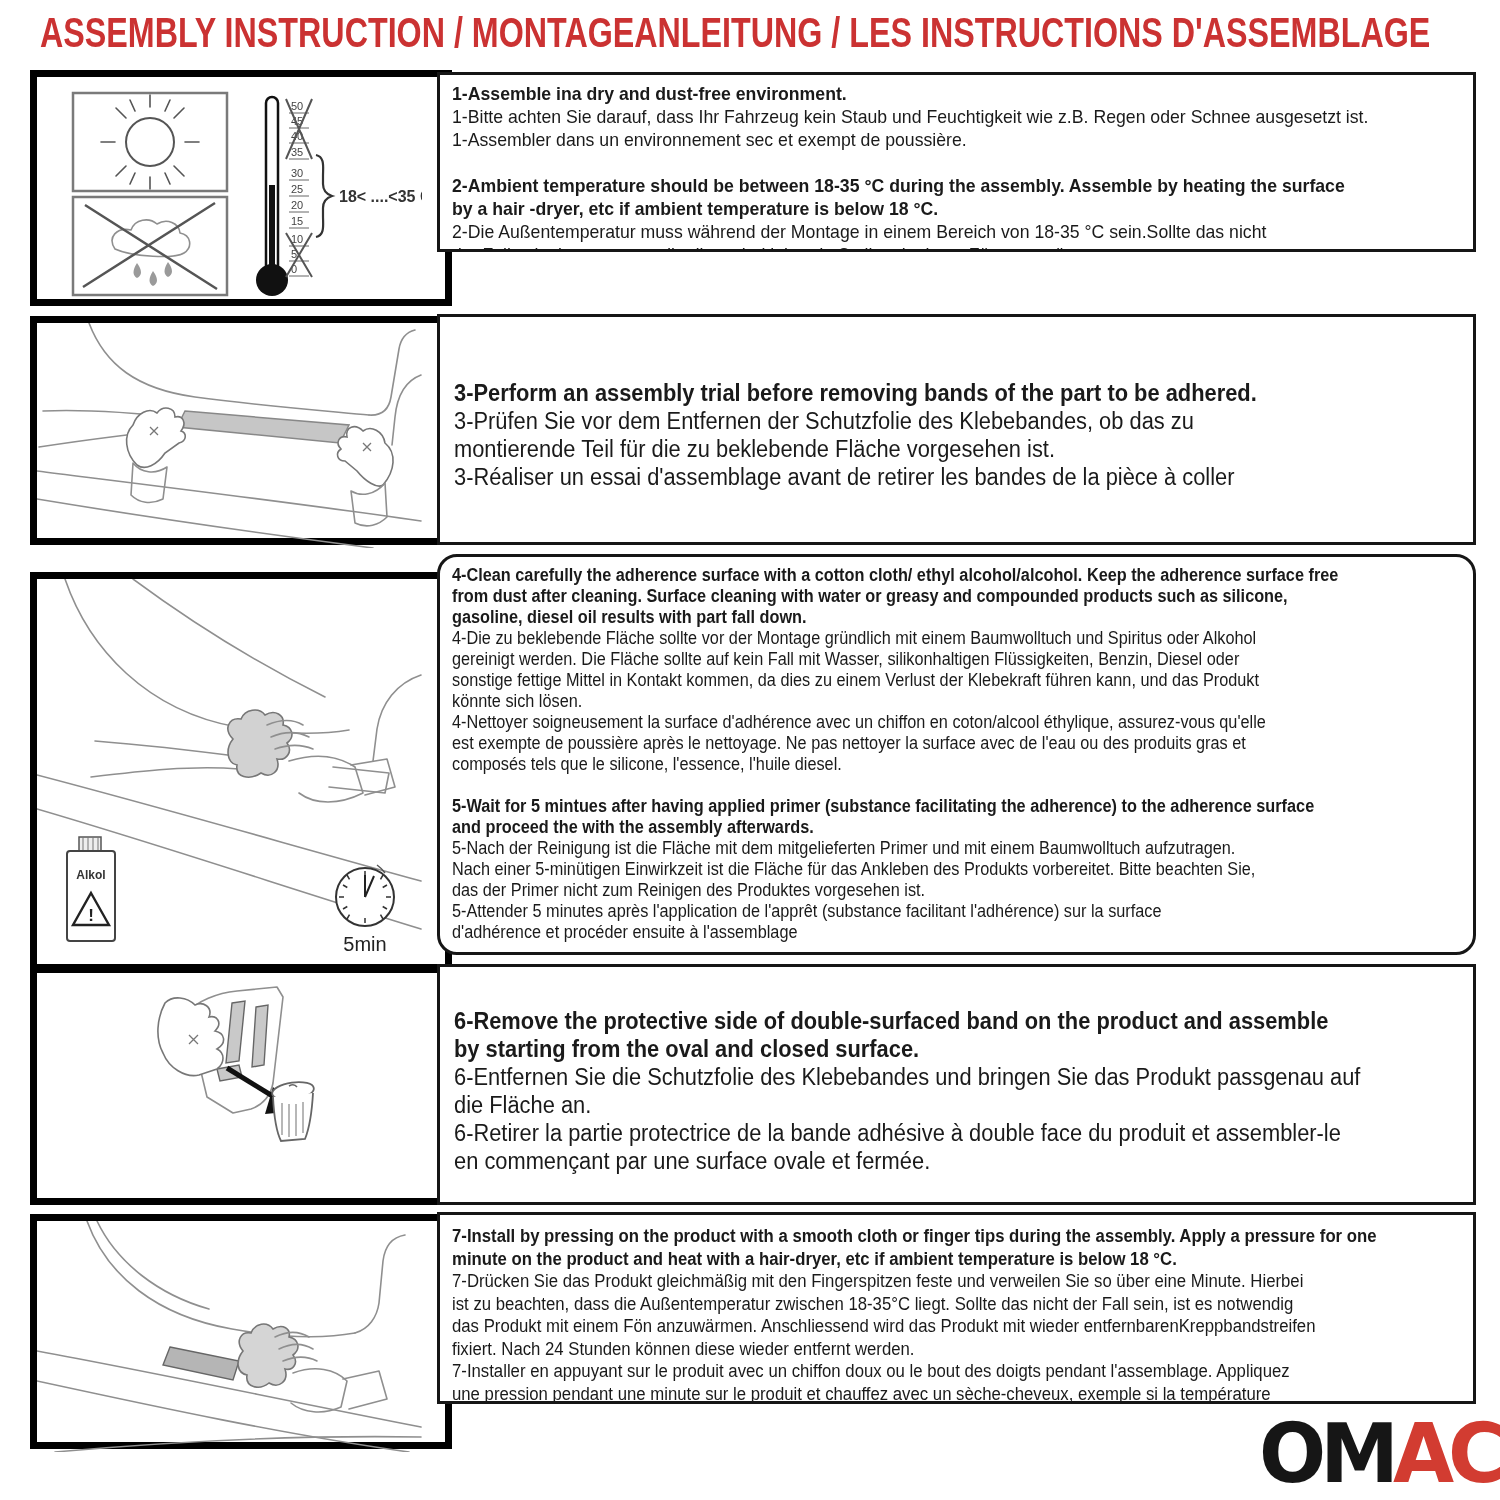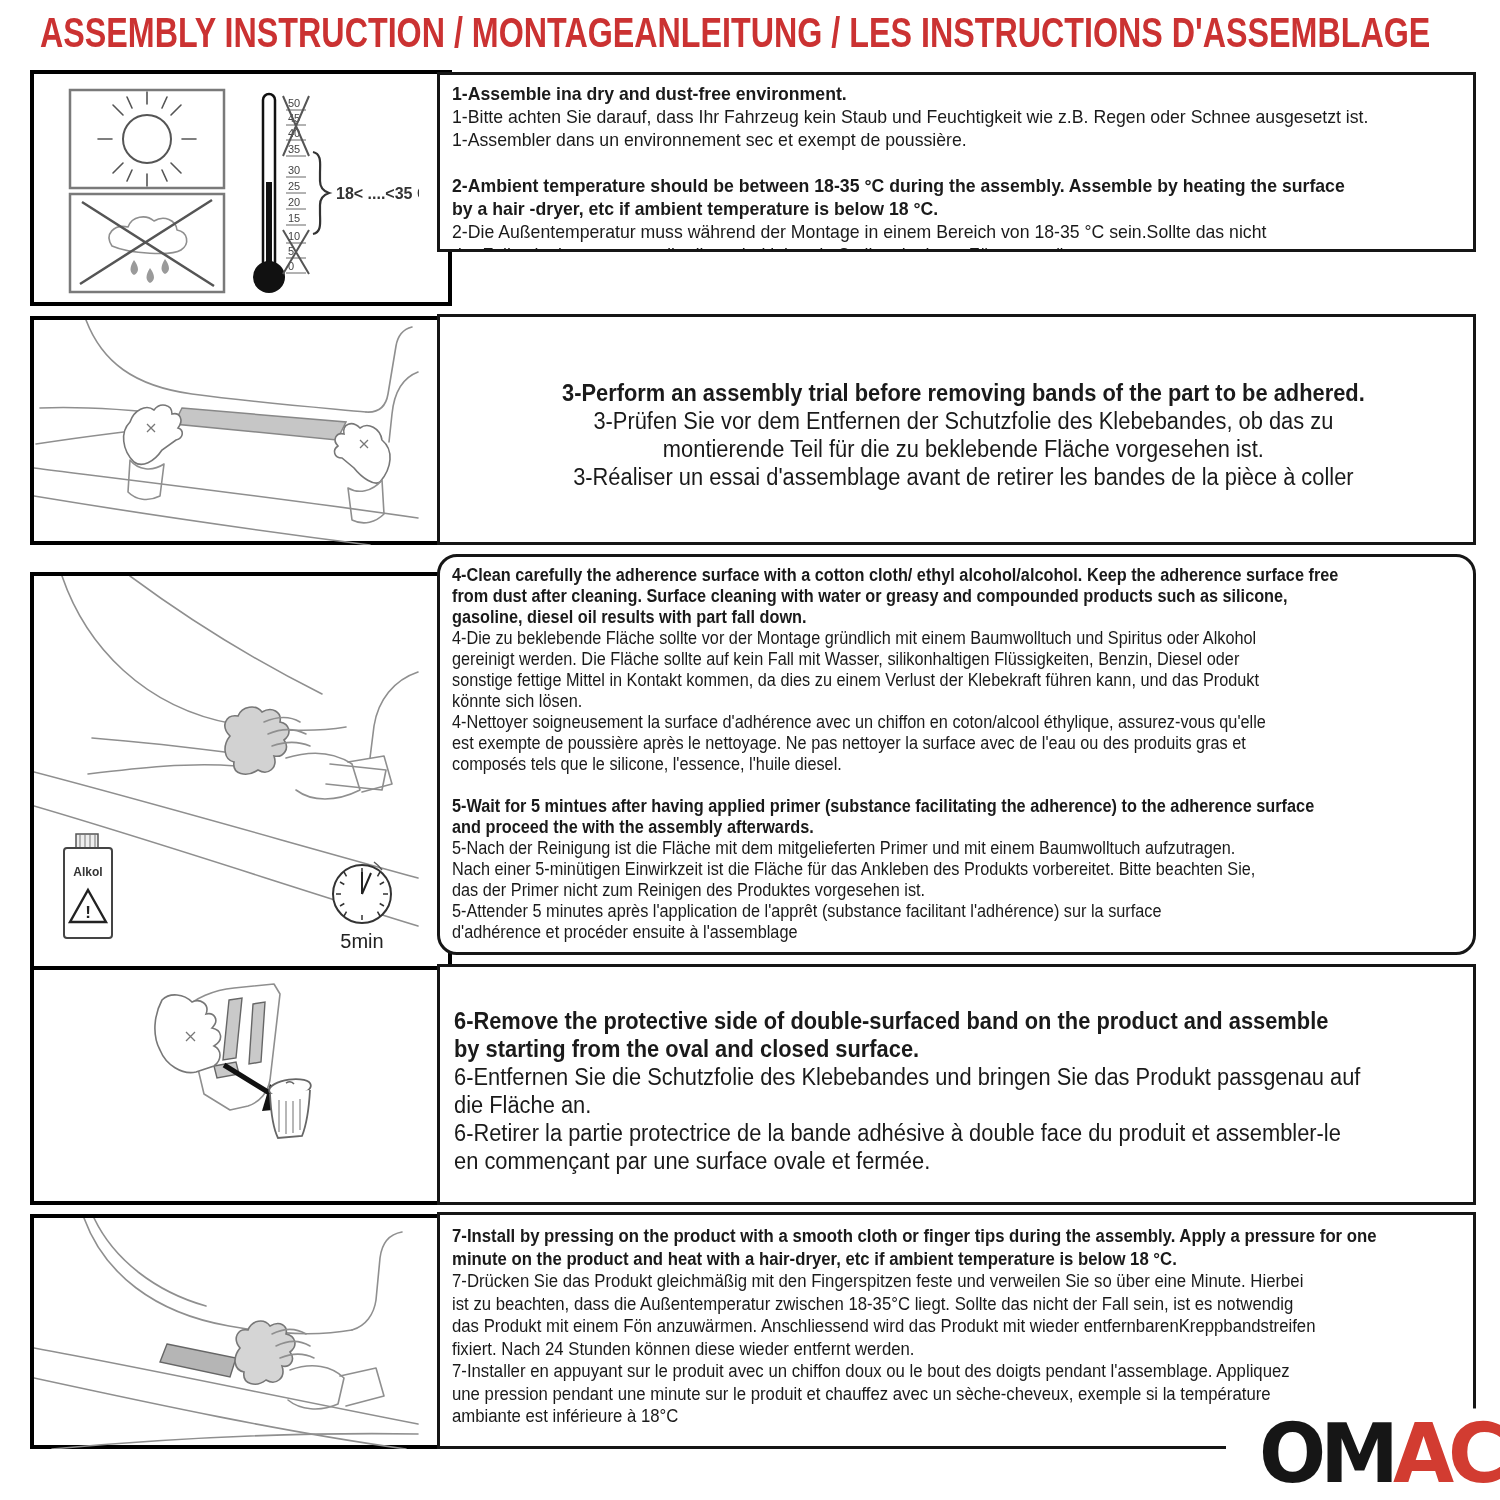--- a/index.html
+++ b/index.html
@@ -2,21 +2,21 @@
 <html><head>
 <meta charset="utf-8">
 <style>
   html,body{margin:0;padding:0;background:#fff;}
   .page{position:relative;width:1500px;height:1500px;background:#fff;overflow:hidden;
         font-family:"Liberation Sans",sans-serif;color:#1a1a1a;}
   .title{position:absolute;left:40px;top:8px;font-size:43px;font-weight:bold;color:#cb3232;
          white-space:nowrap;transform:scaleX(0.75);transform-origin:0 0;letter-spacing:0;}
   .row{position:absolute;left:0;width:1500px;}
   .ibox{position:absolute;left:30px;width:422px;box-sizing:border-box;background:#fff;
-        border:4px solid #000000;}
+        border:7px solid #000000;}
   .tbox{position:absolute;left:437px;width:1039px;box-sizing:border-box;background:#fff;
         border:3px solid #161616;overflow:hidden;}
   .tx{transform:scaleX(0.93);transform-origin:0 0;width:107.5%;}
   .tbox p{margin:0;white-space:pre-line;}
   .b{font-weight:bold;}
   
   .t1{padding:7px 0 0 12px;font-size:19px;line-height:23px;}
   .t1 .gap{margin-top:23px;}
   .t2{padding:62px 0 0 14px;font-size:23.5px;line-height:28px;}
   .t3{padding:8px 0 0 12px;font-size:17.5px;line-height:21px;}
@@ -97,21 +97,21 @@
         <p class="b gap">2-Ambient temperature should be between 18-35 °C  during the assembly. Assemble by heating the surface
 by a hair -dryer, etc if ambient temperature is below 18 °C.</p>
         <p>2-Die Außentemperatur muss während der Montage in einem Bereich von 18-35 °C  sein.Sollte das nicht
 der Fall sein, ist es notwendig die zu beklebende Stelle mit einem Fön anzuwärmen.
 2-La température ambiante doit être comprise entre 18 et 35°C lors d'assemblage, chauffer la surface avec
 un sèche-cheveux par exemple si celle-ci est inférieure à 18°C.</p>
       </div>
     </div>
   </div>
 
-  <div class="row" style="top:314px;height:231px;text-align:center;">
+  <div class="row" style="top:314px;height:231px;">
     <div class="ibox" style="top:2px;height:229px;">
       <svg viewBox="0 0 385 225" width="385" height="225">
         <path class="lineart" d="M52,0 C68,42 100,66 158,74 C225,83 290,88 332,92"></path>
         <path class="lineart" d="M332,92 C346,93 352,86 354,74 L362,26 C364,14 370,9 378,7"></path>
         <path class="lineart" d="M384,52 C368,58 360,74 358,94 L355,122"></path>
         <path class="lineart" d="M6,88 C50,86 100,90 146,95 M2,124 C42,118 92,111 138,107"></path>
         <path class="lineart" d="M0,148 C120,163 260,180 384,198 M0,176 C115,195 235,212 336,225"></path>
         <polygon points="148,88 312,102 303,120 140,104" fill="#c6c6c6" stroke="#888" stroke-width="1.5"></polygon>
         <g>
           <path d="M100,142 C88,130 86,112 96,102 C100,90 112,84 120,90 C126,82 138,84 138,94 C146,92 150,100 144,108 C150,110 150,118 142,120 L128,130 C120,142 108,148 100,142 Z" fill="#fff" stroke="#777" stroke-width="1.6"></path>
@@ -237,21 +237,21 @@
         <path class="lineart" d="M18,231 C140,220 262,214 384,216"></path>
         <polygon points="133,126 202,140 196,159 126,144" fill="#b5b5b5" stroke="#666" stroke-width="1.4"></polygon>
         <g>
           <path d="M206,130 C198,120 204,110 214,112 C218,102 230,100 236,108 C246,102 254,108 252,116 C262,118 264,128 256,134 C262,142 256,150 248,148 C252,160 242,168 232,162 C222,170 208,166 210,154 C200,152 198,140 206,130 Z" fill="#d5d5d5" stroke="#777" stroke-width="1.6"></path>
           <path class="lineart" d="M238,116 C250,110 262,110 272,116 M242,128 C254,122 266,122 276,128 M246,140 C258,135 270,135 280,140"></path>
           <path class="lineart" d="M256,152 C278,144 298,148 310,160 L304,186 C286,194 266,192 254,182"></path>
           <path class="lineart" d="M306,158 L342,150 L350,178 L312,188"></path>
         </g>
       </svg>
     </div>
-    <div class="tbox t5" style="top:0;height:237px;">
+    <div class="tbox t5" style="top:0;height:192px;">
       <div class="tx">
         <p class="b">7-Install by pressing on the product with a smooth cloth or finger tips during the assembly. Apply a pressure for one
 minute on the product and heat with a hair-dryer, etc if ambient temperature is below 18 °C.</p>
         <p>7-Drücken Sie das Produkt gleichmäßig mit den Fingerspitzen feste und verweilen Sie so über eine Minute. Hierbei
 ist zu beachten, dass die Außentemperatur zwischen 18-35°C liegt. Sollte das nicht der Fall sein, ist es notwendig
 das Produkt mit einem Fön anzuwärmen. Anschliessend wird das Produkt mit wieder entfernbarenKreppbandstreifen
 fixiert. Nach 24 Stunden können diese wieder entfernt werden.
 7-Installer en appuyant sur le produit avec un chiffon doux ou le bout des doigts pendant l'assemblage. Appliquez
 une pression pendant une minute sur le produit et chauffez avec un sèche-cheveux, exemple si la température
 ambiante est inférieure à 18°C</p>

